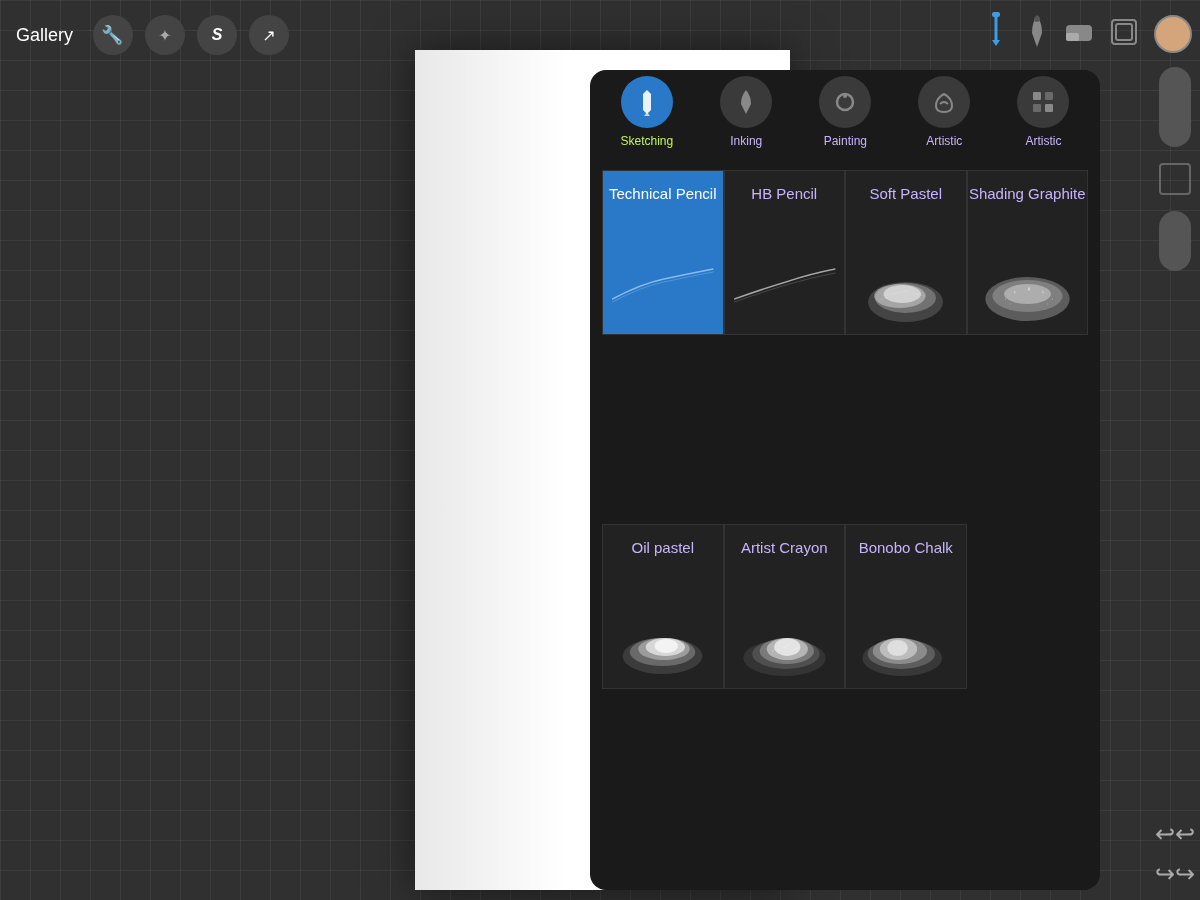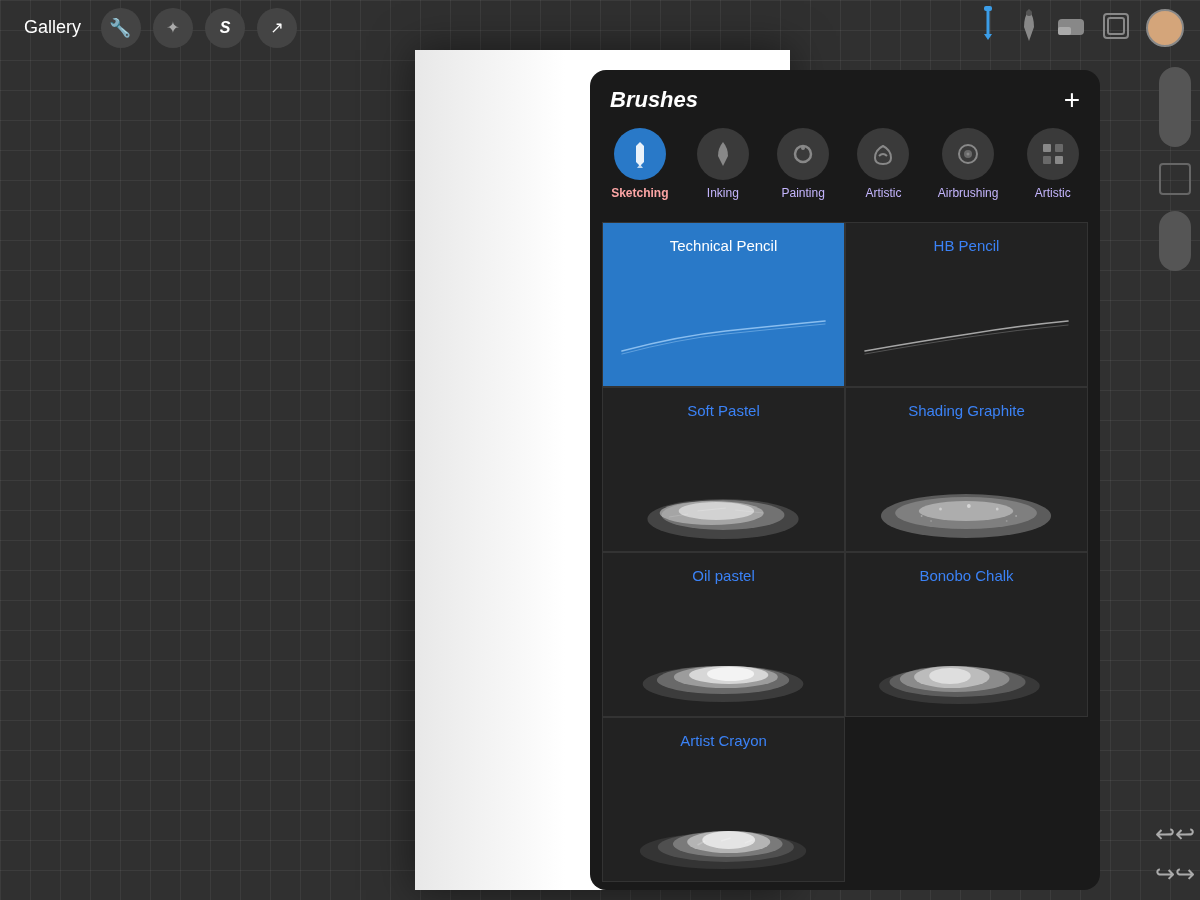--- a/index.html
+++ b/index.html
@@ -24,22 +24,22 @@
     }
 
     
     .toolbar {
       position: absolute;
       top: 0;
       left: 0;
       right: 0;
       height: 55px;
       display: flex;
-      align-items: center;
-      padding: 0 16px;
+      align-items: flex-end;
+      padding: 0 8px;
       z-index: 100;
     }
 
     .toolbar-left {
       display: flex;
       align-items: center;
       gap: 12px;
     }
 
     .gallery-btn {
@@ -221,30 +221,29 @@
       color: #fff;
     }
 
     .cat-label {
       color: #c4b5fd;
       font-size: 12px;
       text-align: center;
     }
 
     .cat-label.active {
-      color: #fca5a5;
-      font-weight: bold;
+      color: #bef264;
     }
 
     
     .brush-grid {
       flex: 1;
       overflow-y: auto;
       display: grid;
-      grid-template-columns: 1fr 1fr;
+      grid-template-columns: 1fr 1fr 1fr 1fr;
       gap: 0;
       padding: 12px;
     }
 
     .brush-grid::-webkit-scrollbar { display: none; }
 
     .brush-item {
       position: relative;
       height: 165px;
       background: #222;
@@ -255,21 +254,21 @@
       align-items: center;
       justify-content: flex-start;
       overflow: hidden;
     }
 
     .brush-item.selected {
       background: #2979c8;
     }
 
     .brush-name {
-      color: #3b82f6;
+      color: #c4b5fd;
       font-size: 15px;
       margin-top: 14px;
       margin-bottom: 8px;
       text-align: center;
       z-index: 2;
       position: relative;
     }
 
     .brush-item.selected .brush-name {
       color: #fff;
@@ -363,24 +362,20 @@
   <div class="sidebar-square"></div>
   <div class="sidebar-slider-small" style="margin-top:8px;"></div>
 
   <div style="margin-top:auto; display:flex; flex-direction:column; align-items:center; gap:12px;">
     <span class="sidebar-undo icon-undo" style="font-size:24px; color:#aaa; cursor:pointer;">↩</span>
     <span class="sidebar-redo icon-redo" style="font-size:24px; color:#aaa; cursor:pointer;">↪</span>
   </div>
 </div>
 
 <div class="brushes-panel">
-  <div class="brushes-header">
-    <span class="brushes-title">Brushes</span>
-    <button class="add-btn">+</button>
-  </div>
 
   <div class="category-tabs">
 
     <div class="cat-tab">
       <div class="cat-icon-wrap active">
         <svg width="24" height="28" viewBox="0 0 24 28" fill="none">
           <polygon points="12,2 16,6 16,22 12,26 8,22 8,6" fill="white" opacity="0.9"></polygon>
           <polygon points="12,24 9,28 15,28" fill="white" opacity="0.7"></polygon>
         </svg>
       </div>
@@ -409,30 +404,20 @@
     <div class="cat-tab">
       <div class="cat-icon-wrap">
         <svg width="24" height="24" viewBox="0 0 24 24" fill="none">
           <path d="M12 4 Q20 8 20 16 Q20 22 12 22 Q4 22 4 16 Q4 8 12 4Z" fill="none" stroke="#888" stroke-width="2"></path>
           <path d="M8 14 Q12 10 16 14" stroke="#888" stroke-width="2" fill="none"></path>
         </svg>
       </div>
       <span class="cat-label">Artistic</span>
     </div>
 
-    <div class="cat-tab">
-      <div class="cat-icon-wrap">
-        <svg width="26" height="26" viewBox="0 0 26 26" fill="none">
-          <circle cx="13" cy="13" r="9" fill="none" stroke="#888" stroke-width="2"></circle>
-          <circle cx="13" cy="13" r="4" fill="#888" opacity="0.6"></circle>
-          <circle cx="13" cy="13" r="1.5" fill="#888"></circle>
-        </svg>
-      </div>
-      <span class="cat-label">Airbrushing</span>
-    </div>
 
     <div class="cat-tab">
       <div class="cat-icon-wrap">
         <svg width="26" height="26" viewBox="0 0 26 26" fill="none">
           <rect x="3" y="3" width="8" height="8" fill="#888" rx="1"></rect>
           <rect x="15" y="3" width="8" height="8" fill="#888" rx="1" opacity="0.6"></rect>
           <rect x="3" y="15" width="8" height="8" fill="#888" rx="1" opacity="0.6"></rect>
           <rect x="15" y="15" width="8" height="8" fill="#888" rx="1"></rect>
         </svg>
       </div>
@@ -505,43 +490,43 @@
           <ellipse cx="127" cy="78" rx="85" ry="18" fill="rgba(100,100,100,0.4)"></ellipse>
           <ellipse cx="127" cy="74" rx="70" ry="14" fill="rgba(150,150,150,0.5)"></ellipse>
           <ellipse cx="130" cy="71" rx="55" ry="11" fill="rgba(190,190,190,0.6)"></ellipse>
           <ellipse cx="133" cy="69" rx="42" ry="9" fill="rgba(230,230,230,0.8)"></ellipse>
           <ellipse cx="135" cy="68" rx="25" ry="7" fill="rgba(255,255,255,0.7)"></ellipse>
         </svg>
       </div>
     </div>
 
     <div class="brush-item">
+      <span class="brush-name">Artist Crayon</span>
+      <div class="brush-stroke stroke-artist">
+        <svg viewBox="0 0 255 110" preserveAspectRatio="none">
+          <ellipse cx="127" cy="80" rx="88" ry="18" fill="rgba(80,80,80,0.4)"></ellipse>
+          <ellipse cx="130" cy="76" rx="72" ry="15" fill="rgba(120,120,120,0.4)"></ellipse>
+          <ellipse cx="132" cy="73" rx="58" ry="13" fill="rgba(165,165,165,0.5)"></ellipse>
+          <ellipse cx="133" cy="71" rx="44" ry="11" fill="rgba(205,205,205,0.7)"></ellipse>
+          <ellipse cx="133" cy="69" rx="28" ry="9" fill="rgba(240,240,240,0.8)"></ellipse>
+
+          <line x1="100" y1="74" x2="108" y2="70" stroke="rgba(255,255,255,0.2)" stroke-width="1.5"></line>
+          <line x1="125" y1="70" x2="135" y2="67" stroke="rgba(255,255,255,0.25)" stroke-width="1.5"></line>
+          <line x1="150" y1="72" x2="158" y2="69" stroke="rgba(255,255,255,0.2)" stroke-width="1.5"></line>
+        </svg>
+      </div>
+    </div>
+
+    <div class="brush-item">
       <span class="brush-name">Bonobo Chalk</span>
       <div class="brush-stroke stroke-bonobo">
         <svg viewBox="0 0 255 110" preserveAspectRatio="none">
           <ellipse cx="120" cy="80" rx="85" ry="18" fill="rgba(90,90,90,0.4)"></ellipse>
           <ellipse cx="118" cy="76" rx="72" ry="15" fill="rgba(130,130,130,0.5)"></ellipse>
           <ellipse cx="115" cy="73" rx="58" ry="13" fill="rgba(170,170,170,0.6)"></ellipse>
           <ellipse cx="112" cy="71" rx="40" ry="11" fill="rgba(210,210,210,0.7)"></ellipse>
           <ellipse cx="110" cy="70" rx="22" ry="8" fill="rgba(245,245,245,0.6)"></ellipse>
         </svg>
       </div>
     </div>
 
-    <div class="brush-item">
-      <span class="brush-name">Artist Crayon</span>
-      <div class="brush-stroke stroke-artist">
-        <svg viewBox="0 0 255 110" preserveAspectRatio="none">
-          <ellipse cx="127" cy="80" rx="88" ry="18" fill="rgba(80,80,80,0.4)"></ellipse>
-          <ellipse cx="130" cy="76" rx="72" ry="15" fill="rgba(120,120,120,0.4)"></ellipse>
-          <ellipse cx="132" cy="73" rx="58" ry="13" fill="rgba(165,165,165,0.5)"></ellipse>
-          <ellipse cx="133" cy="71" rx="44" ry="11" fill="rgba(205,205,205,0.7)"></ellipse>
-          <ellipse cx="133" cy="69" rx="28" ry="9" fill="rgba(240,240,240,0.8)"></ellipse>
-
-          <line x1="100" y1="74" x2="108" y2="70" stroke="rgba(255,255,255,0.2)" stroke-width="1.5"></line>
-          <line x1="125" y1="70" x2="135" y2="67" stroke="rgba(255,255,255,0.25)" stroke-width="1.5"></line>
-          <line x1="150" y1="72" x2="158" y2="69" stroke="rgba(255,255,255,0.2)" stroke-width="1.5"></line>
-        </svg>
-      </div>
-    </div>
-
   </div>
 </div>
 
 </body></html>

